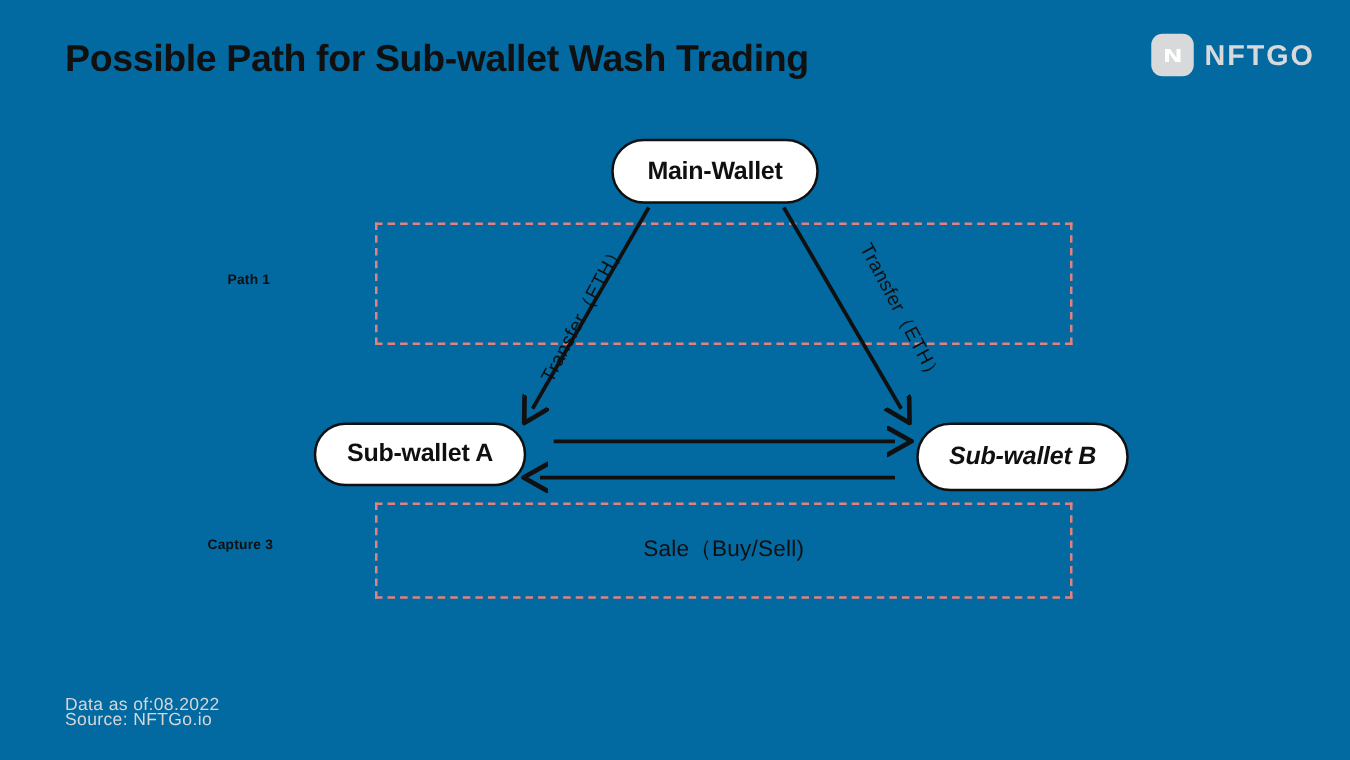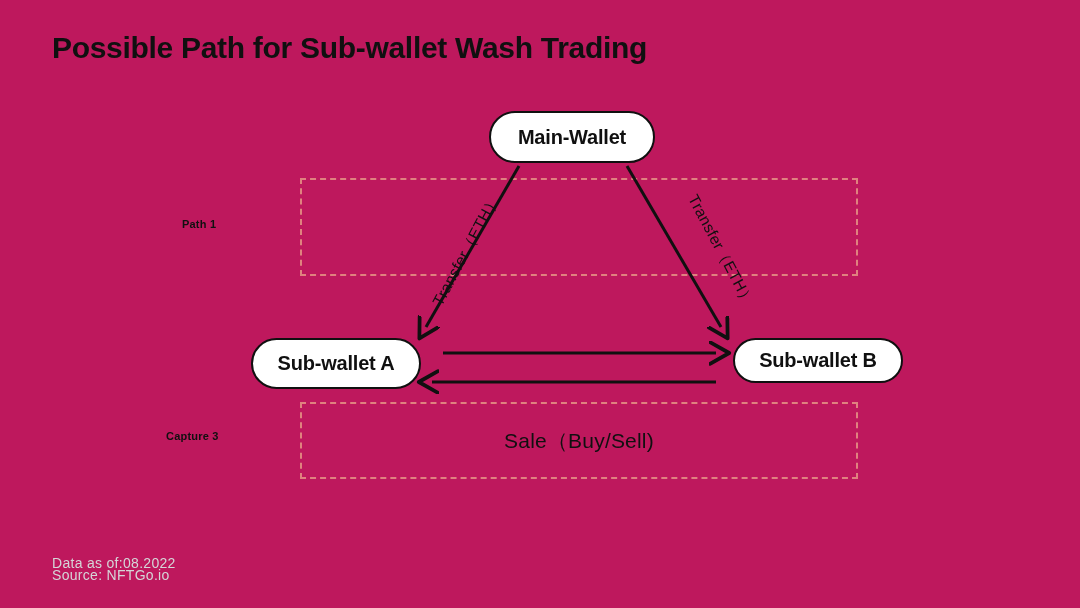--- a/index.html
+++ b/index.html
@@ -9,21 +9,21 @@
     background: #ffffff;
   }
   body {
     font-family: "Liberation Sans", sans-serif;
     -webkit-font-smoothing: antialiased;
   }
   #canvas {
     position: relative;
     width: 1080px;
     height: 608px;
-    background: #be185d;
+    background: #0369a1;
     overflow: hidden;
   }
 
   
   #page-title {
     position: absolute;
     left: 52px;
     top: 28px;
     width: 760px;
     font-size: 30px;
@@ -94,21 +94,21 @@
   }
   .pill span {
     font-size: 20px;
     font-weight: bold;
     color: #101010;
     letter-spacing: -0.2px;
     white-space: nowrap;
   }
   #main-wallet   { left: 489px; top: 111px; width: 166px; height: 52px; }
   #sub-wallet-a  { left: 251px; top: 338px; width: 170px; height: 51px; }
-  #sub-wallet-b  { left: 733px; top: 338px; width: 170px; height: 45px; }
+  #sub-wallet-b  { left: 733px; top: 338px; width: 170px; height: 55px; font-style: italic; }
 
   
   #arrow-layer {
     position: absolute;
     left: 0; top: 0;
     width: 1080px;
     height: 608px;
     pointer-events: none;
   }
 
@@ -133,21 +133,21 @@
     transform-origin: center center;
   }
 
   
   #sale-label {
     position: absolute;
     left: 300px;
     top: 427px;
     width: 558px;
     text-align: center;
-    font-size: 21px;
+    font-size: 18px;
     color: #101010;
     letter-spacing: 0.2px;
   }
 
   
   .footer-line {
     position: absolute;
     left: 52px;
     font-size: 14px;
     color: #d5d6d8;
@@ -158,20 +158,28 @@
   #footer-data   { top: 520px; }
   #footer-source { top: 532px; }
 </style>
 </head>
 <body>
 
 <div id="canvas">
 
   <div id="page-title">Possible Path for Sub-wallet Wash Trading</div>
 
+  <div id="brand-logo">
+    <span id="brand-mark">
+      <svg width="22" height="22" viewBox="0 0 22 22" aria-hidden="true">
+        <path d="M5 16.5 L5 6.2 L9.1 6.2 L14.2 13.2 L14.2 6.2 L17.4 6.2 L17.4 16.5 L13.3 16.5 L8.2 9.6 L8.2 16.5 Z" fill="#ffffff"></path>
+      </svg>
+    </span>
+    <span id="brand-name">NFTGO</span>
+  </div>
 
   <div id="path1-box" class="dashed-box"></div>
   <div id="capture2-box" class="dashed-box"></div>
 
   <div id="path1-label" class="row-label">Path 1</div>
   <div id="capture2-label" class="row-label">Capture 3</div>
 
   <svg id="arrow-layer" viewBox="0 0 1080 608" xmlns="http://www.w3.org/2000/svg">
     <defs>
       <marker id="ah" markerWidth="11" markerHeight="11" refX="2.2" refY="4" orient="auto" markerUnits="strokeWidth">

